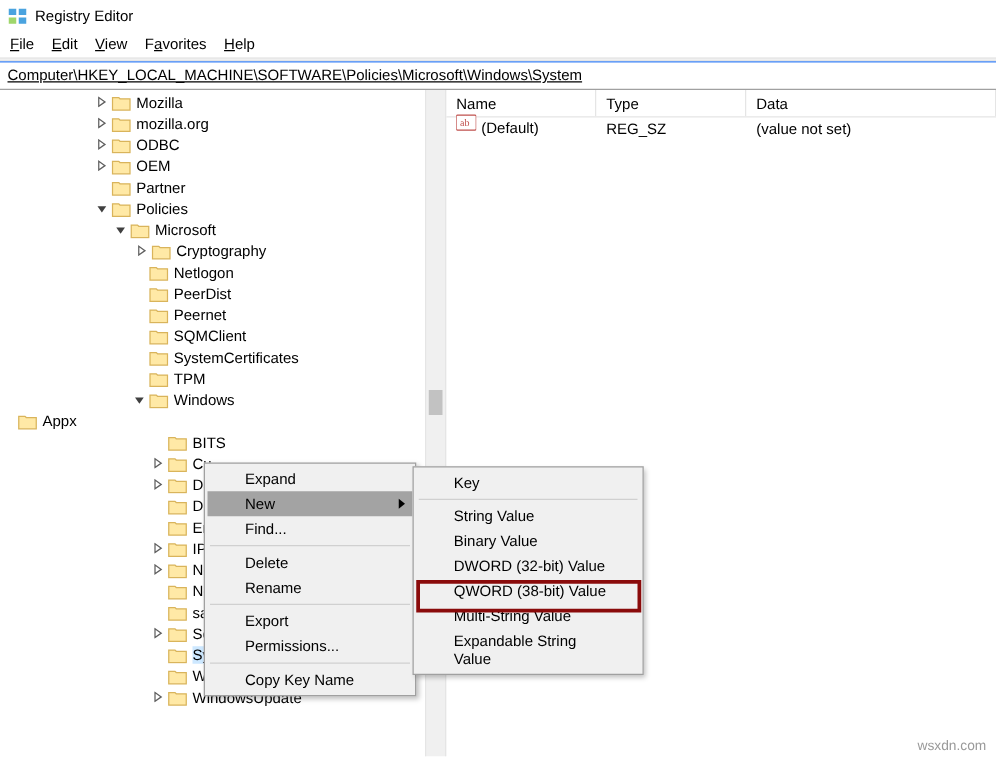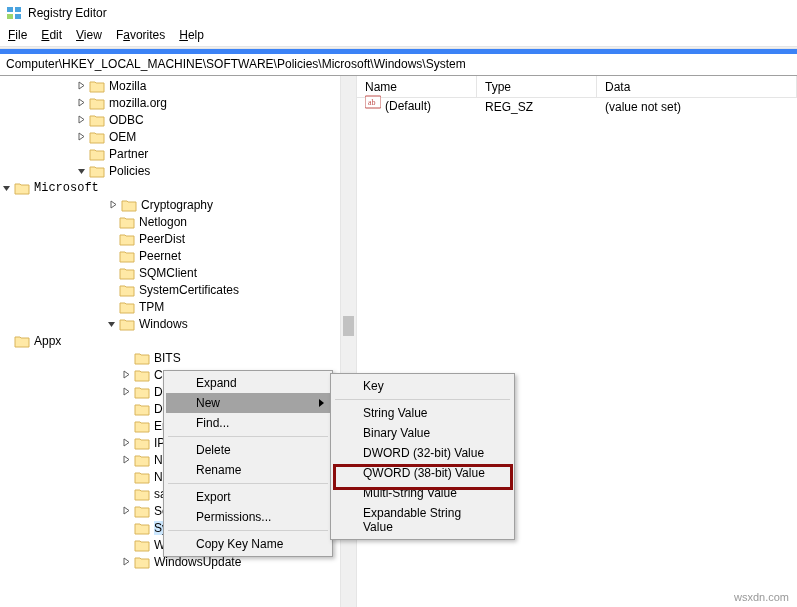--- a/index.html
+++ b/index.html
@@ -37,21 +37,22 @@
 .menubar span { cursor: default; }
 .menubar .ul { text-decoration: underline; }
 .divider {
   height: 3px;
   border-top: 1px solid #e5e5e5;
   border-bottom: 1px solid #e5e5e5;
   background: #f0f0f0;
 }
 .pathbar {
   padding: 3px 18px 4px 6px;
-  border-top: 5px solid #3b82f6;
+  border-top: 1px solid #3b82f6;
+  text-decoration: underline;
 }
 .splitter {
   display: flex;
   height: calc(607px - 26px - 22px - 3px - 22px);
   border-top: 1px solid #a0a0a0;
 }
 .tree {
   width: 340px;
   overflow: hidden;
   padding-top: 1px;
@@ -218,21 +219,21 @@
         <span class="expander">
           <svg viewBox="0 0 9 9">
             <path d="M1 3 L8 3 L4.5 8 Z" fill="#404040"></path>
           </svg>
         </span>
         <span class="folder-icon"><svg viewBox="0 0 16 14">
             <path d="M1 3 h5 l1 1 h8 v9 h-14z" fill="#ffe9a6" stroke="#d9b45b"></path>
           </svg></span>
         <span class="node-label">Policies</span>
       </div>
-      <div class="tree-node" style=" font-family: Liberation Mono, monospace;">
+      <div class="tree-node" style="padding-left: 90px;">
         <span class="expander">
           <svg viewBox="0 0 9 9">
             <path d="M1 3 L8 3 L4.5 8 Z" fill="#404040"></path>
           </svg>
         </span>
         <span class="folder-icon"><svg viewBox="0 0 16 14">
             <path d="M1 3 h5 l1 1 h8 v9 h-14z" fill="#ffe9a6" stroke="#d9b45b"></path>
           </svg></span>
         <span class="node-label">Microsoft</span>
       </div>

